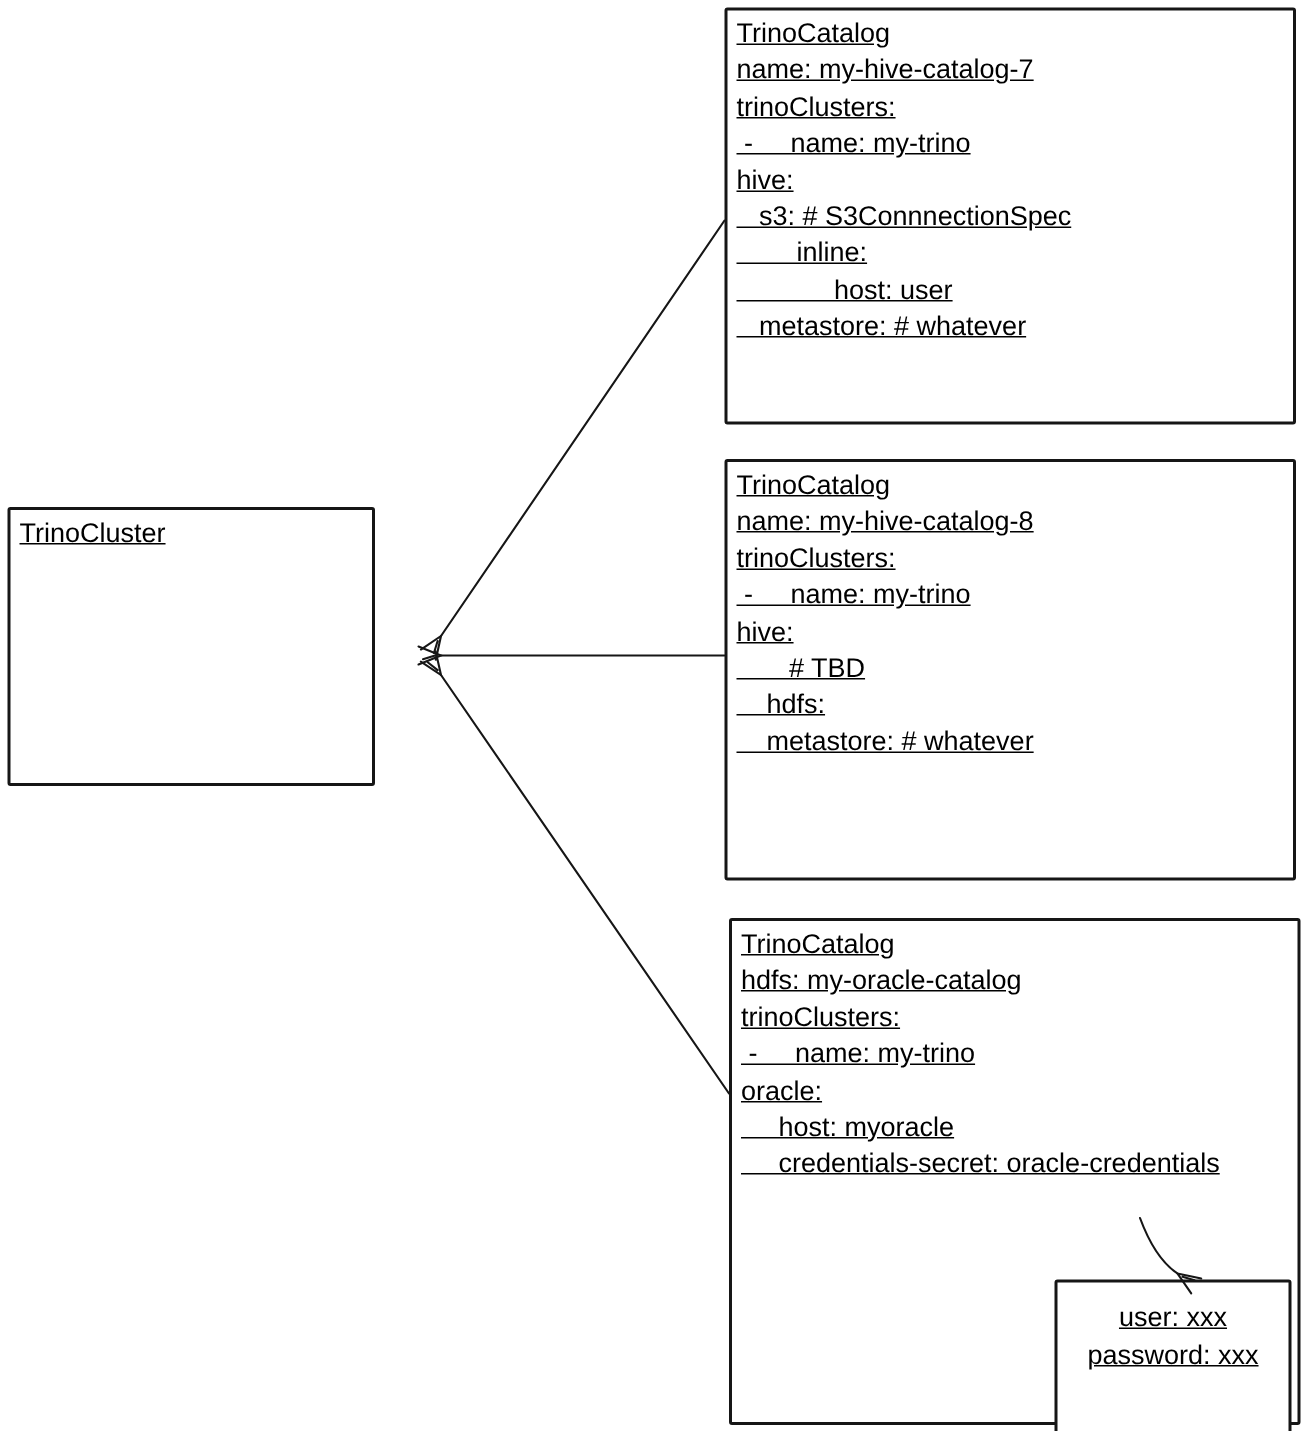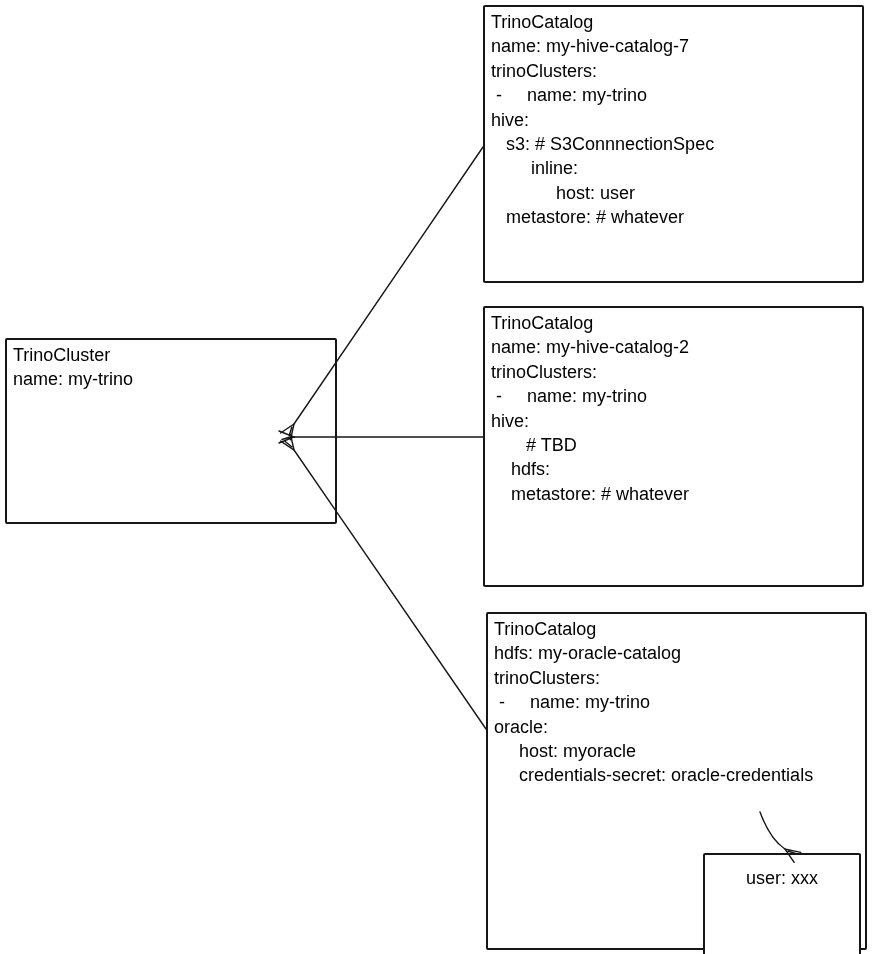--- a/index.html
+++ b/index.html
@@ -15,25 +15,25 @@
     background:#ffffff;
     border:2px solid #161616;
     border-radius:2px;
     box-sizing:border-box;
     color:#000000;
     font-size:18px;
     line-height:24.4px;
     padding:3px 6px;
     z-index:1;
   }
-  .box .ln{white-space:pre;}
+  .box .ln{white-space:pre;text-decoration:underline;}
   #box-catalog-1{left:483px;top:5px;width:381px;height:278px;}
   #box-catalog-2{left:483px;top:306px;width:381px;height:281px;}
   #box-catalog-3{left:486px;top:612px;width:381px;height:338px;}
-  #box-cluster{left:5px;top:338px;width:332px;height:186px;}
+  #box-cluster{left:5px;top:338px;width:245px;height:186px;}
   #box-secret{
     left:703px;top:853px;width:158px;height:108px;
     text-align:center;
     padding-top:11px;
     line-height:25px;
     z-index:3;
   }
   svg.overlay{
     position:absolute;left:0;top:0;width:872px;height:954px;
     z-index:5;
@@ -58,46 +58,46 @@
     <div class="ln"> -     name: my-trino</div>
     <div class="ln">hive:</div>
     <div class="ln">   s3: # S3ConnnectionSpec</div>
     <div class="ln">        inline:</div>
     <div class="ln">             host: user</div>
     <div class="ln">   metastore: # whatever</div>
   </div>
 
   <div class="box" id="box-catalog-2">
     <div class="ln">TrinoCatalog</div>
-    <div class="ln">name: my-hive-catalog-2</div>
+    <div class="ln">name: my-hive-catalog-8</div>
     <div class="ln">trinoClusters:</div>
     <div class="ln"> -     name: my-trino</div>
     <div class="ln">hive:</div>
     <div class="ln">       # TBD</div>
     <div class="ln">    hdfs:</div>
     <div class="ln">    metastore: # whatever</div>
   </div>
 
   <div class="box" id="box-catalog-3">
     <div class="ln">TrinoCatalog</div>
     <div class="ln">hdfs: my-oracle-catalog</div>
     <div class="ln">trinoClusters:</div>
     <div class="ln"> -     name: my-trino</div>
     <div class="ln">oracle:</div>
     <div class="ln">     host: myoracle</div>
     <div class="ln">     credentials-secret: oracle-credentials</div>
   </div>
 
   <div class="box" id="box-cluster">
     <div class="ln">TrinoCluster</div>
-    <div class="ln">name: my-trino</div>
   </div>
 
   <div class="box" id="box-secret">
     <div class="ln">user: xxx</div>
+    <div class="ln">password: xxx</div>
   </div>
 
   <svg class="overlay" viewBox="0 0 872 954" xmlns="http://www.w3.org/2000/svg">
     <defs>
       <marker id="arrowV" markerUnits="userSpaceOnUse" markerWidth="22" markerHeight="18" refX="2" refY="8" orient="auto">
         <path d="M17,2 L2,8 L17,14 M14,5.5 L6,8"></path>
       </marker>
     </defs>
     <path d="M483,147 L294,424" marker-end="url(#arrowV)"></path>
     <path d="M483,437 L294,437" marker-end="url(#arrowV)"></path>

